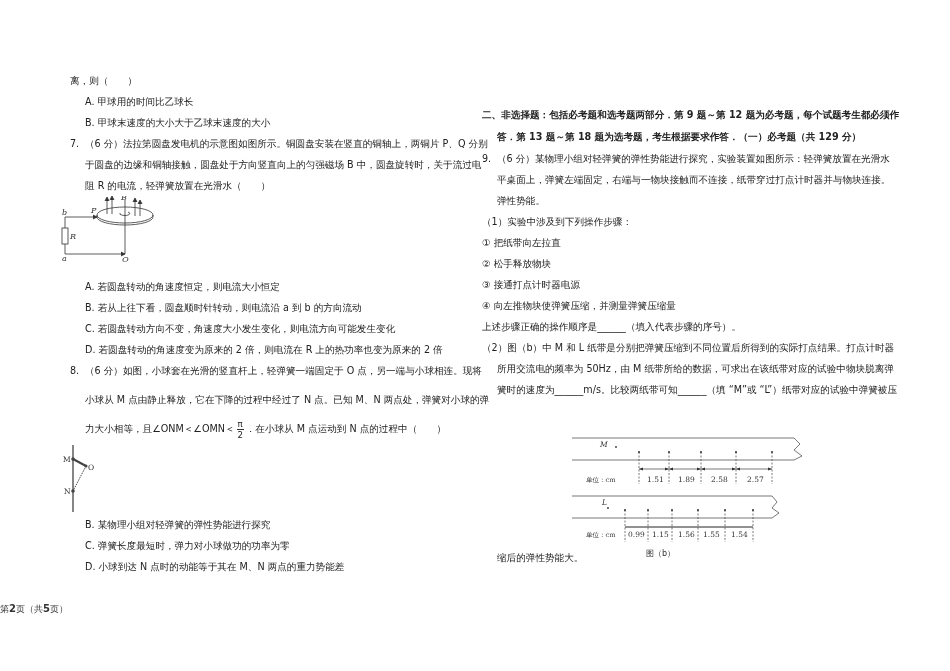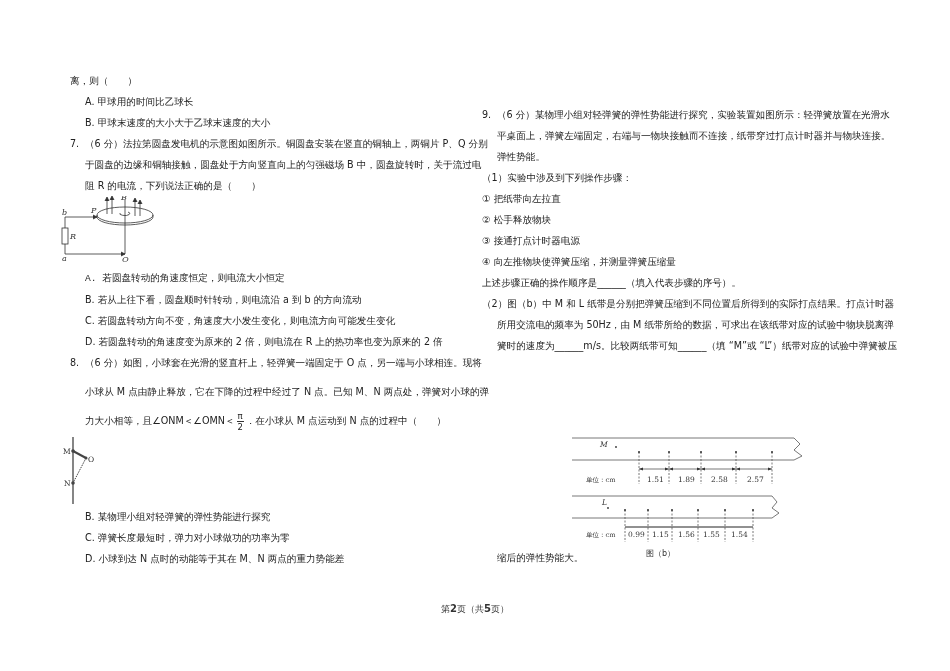--- a/index.html
+++ b/index.html
@@ -12,37 +12,37 @@
   .col-left { position: absolute; left: 70px; top: 70px; width: 400px; }
   .col-right { position: absolute; left: 482px; top: 104px; width: 430px; }
   .line { line-height: 21px; white-space: nowrap; }
   .indent { padding-left: 15px; }
   .qnum { display: inline-block; width: 15px; }
   .section-head { font-weight: bold; line-height: 22px; white-space: nowrap; }
   .frac { display: inline-block; vertical-align: middle; text-align: center; font-size: 8.5px; line-height: 10px; margin: 0 2px; }
   .frac .num { display: block; border-bottom: 1px solid #333; padding: 0 1px; }
   .frac .den { display: block; }
   .figure { position: relative; }
-  .footer { position: absolute; left: 0; width: 950px; top: 603px; text-align: center; font-size: 9px; color: #333; }
+  .footer { position: absolute; left: 0; width: 950px; top: 603px; text-align: left; font-size: 9px; color: #333; }
   .footer b { font-size: 10px; }
 </style>
 </head>
 <body>
 
 <div class="col-left">
   <div class="line">离，则（　　）</div>
   <div>
     <div class="line indent"><span>A.</span> <span>甲球用的时间比乙球长</span></div>
     <div class="line indent"><span>B.</span> <span>甲球末速度的大小大于乙球末速度的大小</span></div>
   </div>
 
   <div>
     <div class="line"><span class="qnum">7.</span><span>（6 分）法拉第圆盘发电机的示意图如图所示。铜圆盘安装在竖直的铜轴上，两铜片 P、Q 分别</span></div>
     <div class="line indent">于圆盘的边缘和铜轴接触，圆盘处于方向竖直向上的匀强磁场 B 中，圆盘旋转时，关于流过电</div>
-    <div class="line indent">阻 R 的电流，下列说法正确的是（　　）</div>
+    <div class="line indent">阻 R 的电流，轻弹簧放置在光滑水（　　）</div>
 
     <div class="figure" style="height:66px; width:160px; margin-left:-15px;">
       <svg width="160" height="66" viewBox="0 0 160 66">
         <g stroke="#333" fill="none" stroke-width="0.8">
 
           <ellipse cx="70" cy="19" rx="28" ry="8"></ellipse>
           <path d="M42 19 v2 a28 8 0 0 0 56 0 v-2"></path>
 
           <line x1="70" y1="4" x2="70" y2="48"></line>
 
@@ -70,21 +70,21 @@
           <text x="66" y="4">B</text>
           <text x="36" y="17">P</text>
           <text x="67" y="66">Q</text>
           <text x="15" y="43">R</text>
           <text x="7" y="19">b</text>
           <text x="7" y="65">a</text>
         </g>
       </svg>
     </div>
 
-    <div class="line indent" style="margin-top:6px;font-family:Liberation Mono, monospace;"><span>A.</span> <span>若圆盘转动的角速度恒定，则电流大小恒定</span></div>
+    <div class="line indent" style="margin-top:14px;"><span>A.</span> <span>若圆盘转动的角速度恒定，则电流大小恒定</span></div>
     <div class="line indent"><span>B.</span> <span>若从上往下看，圆盘顺时针转动，则电流沿 a 到 b 的方向流动</span></div>
     <div class="line indent"><span>C.</span> <span>若圆盘转动方向不变，角速度大小发生变化，则电流方向可能发生变化</span></div>
     <div class="line indent"><span>D.</span> <span>若圆盘转动的角速度变为原来的 2 倍，则电流在 R 上的热功率也变为原来的 2 倍</span></div>
   </div>
 
   <div>
     <div class="line"><span class="qnum">8.</span><span>（6 分）如图，小球套在光滑的竖直杆上，轻弹簧一端固定于 O 点，另一端与小球相连。现将</span></div>
     <div class="line indent" style="margin-top:8px;">小球从 M 点由静止释放，它在下降的过程中经过了 N 点。已知 M、N 两点处，弹簧对小球的弹</div>
     <div class="line indent" style="margin-top:8px;">
       <span>力大小相等，且∠ONM＜∠OMN＜</span><span class="frac"><span class="num">π</span><span class="den">2</span></span><span>．在小球从 M 点运动到 N 点的过程中（　　）</span>
@@ -110,20 +110,24 @@
       </svg>
     </div>
 
     <div class="line indent"><span>B.</span> <span>某物理小组对轻弹簧的弹性势能进行探究</span></div>
     <div class="line indent"><span>C.</span> <span>弹簧长度最短时，弹力对小球做功的功率为零</span></div>
     <div class="line indent"><span>D.</span> <span>小球到达 N 点时的动能等于其在 M、N 两点的重力势能差</span></div>
   </div>
 </div>
 
 <div class="col-right">
+  <div>
+    <div class="section-head">二、非选择题：包括必考题和选考题两部分．第 9 题～第 12 题为必考题，每个试题考生都必须作</div>
+    <div class="section-head indent">答．第 13 题～第 18 题为选考题，考生根据要求作答．（一）必考题（共 129 分）</div>
+  </div>
 
   <div>
     <div class="line"><span class="qnum">9.</span><span>（6 分）某物理小组对轻弹簧的弹性势能进行探究，实验装置如图所示：轻弹簧放置在光滑水</span></div>
     <div class="line indent">平桌面上，弹簧左端固定，右端与一物块接触而不连接，纸带穿过打点计时器并与物块连接。</div>
     <div class="line indent">弹性势能。</div>
 
     <div class="line">（1）实验中涉及到下列操作步骤：</div>
     <div class="line">① 把纸带向左拉直</div>
     <div class="line">② 松手释放物块</div>
     <div class="line">③ 接通打点计时器电源</div>

